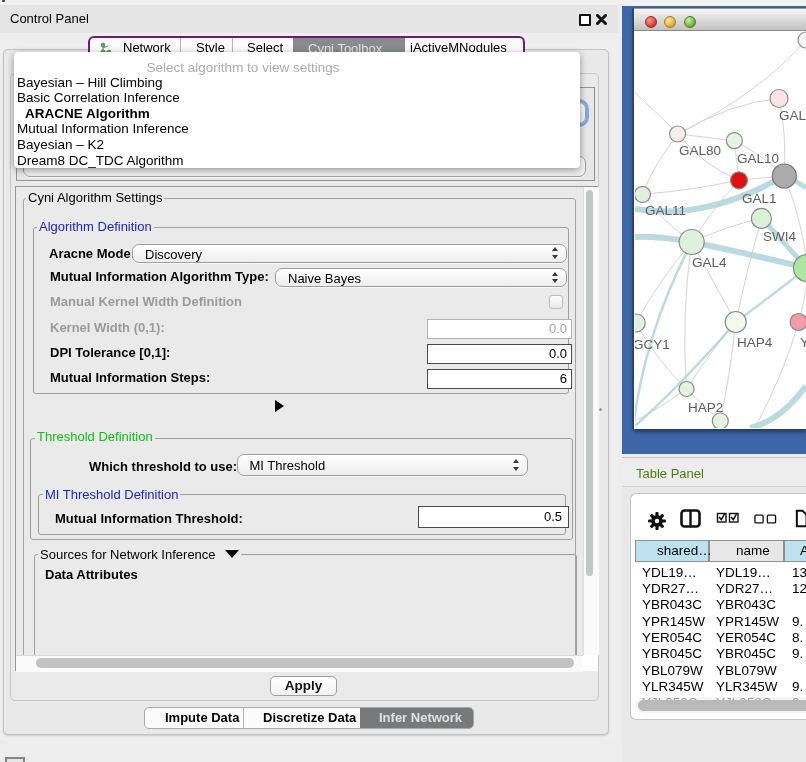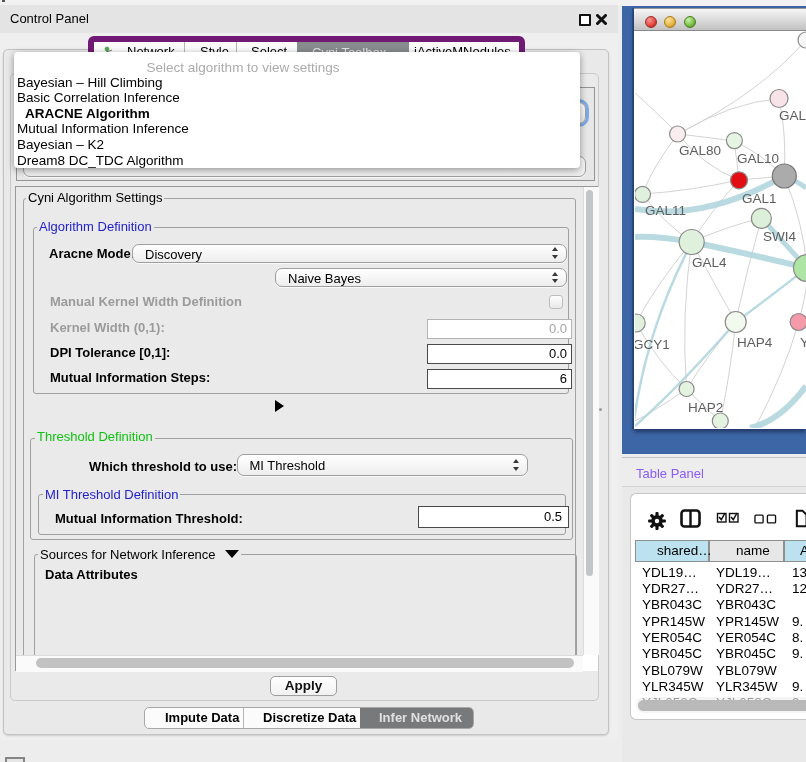--- a/index.html
+++ b/index.html
@@ -29,21 +29,21 @@
 
 <div class="ab" style="left:0;top:5px;width:618px;height:28px;background:#e4e4e4;"></div>
 <div class="ab lbl" style="left:10px;top:10.5px;">Control Panel</div>
 <div class="ab" style="left:579px;top:14px;width:8px;height:8px;border:2px solid #111;border-radius:1px;background:#fff;"></div>
 <svg class="ab" style="left:596px;top:14px;" width="11" height="11" viewBox="0 0 11 11">
     <path d="M1.5 1.5 L9.5 9.5 M9.5 1.5 L1.5 9.5" stroke="#111" stroke-width="3" stroke-linecap="round"></path>
   </svg>
 
 <div class="ab" style="left:3px;top:49px;width:606px;height:686px;background:#e9e9e9;border:1px solid #c3c3c3;border-radius:5px;box-sizing:border-box;box-shadow:0 1px 2px rgba(0,0,0,.15);"></div>
 
-<div class="ab" style="left:88px;top:36px;width:437px;height:22px;background:#fbfbfb;border:6px solid #701a75;border-radius:6px;box-sizing:border-box;overflow:hidden;">
+<div class="ab" style="left:88px;top:36px;width:437px;height:22px;background:#fbfbfb;border:2px solid #701a75;border-radius:6px;box-sizing:border-box;overflow:hidden;">
   <div class="ab" style="left:90px;top:0;width:1px;height:22px;background:#b5b5b5;"></div>
   <div class="ab" style="left:142px;top:0;width:1px;height:22px;background:#b5b5b5;"></div>
   <div class="ab" style="left:203px;top:0;width:112px;height:22px;background:#898c8e;"></div>
 
   <svg class="ab" style="left:10px;top:4px;" width="13" height="14" viewBox="0 0 13 14">
     <path d="M3 3 L3 10 L9 10 M3 6 L8 4" stroke="#777" stroke-width="1" fill="none"></path>
     <circle cx="3" cy="3" r="2" fill="#4caf50" stroke="#2e7d32" stroke-width=".5"></circle>
     <circle cx="3" cy="10" r="2.2" fill="#4caf50" stroke="#2e7d32" stroke-width=".5"></circle>
     <circle cx="9" cy="10" r="2" fill="#4caf50" stroke="#2e7d32" stroke-width=".5"></circle>
   </svg>
@@ -72,20 +72,21 @@
 
     <div class="group" style="left:17px;top:40px;width:534px;height:165px;"></div>
     <div class="ab gtitle lbl" style="left:21px;top:31.5px;background:#eaeaea;color:#2222cc;padding:0 2px;position:absolute;">Algorithm Definition</div>
 
     <div class="ab lbl b" style="left:25px;top:59px;">Aracne Mode:</div>
     <div class="combo" style="left:116px;top:56.5px;width:435px;height:19px;">
         <div class="ctext">Discovery</div>
         <div class="step"></div>
       </div>
 
+    <div class="ab lbl b" style="left:26px;top:82px;">Mutual Information Algorithm Type:</div>
     <div class="combo" style="left:259px;top:81px;width:292px;height:19px;">
         <div class="ctext">Naive Bayes</div>
         <div class="step"></div>
       </div>
 
     <div class="ab lbl b dis" style="left:26px;top:107px;">Manual Kernel Width Definition</div>
     <div class="ab" style="left:533px;top:108px;width:12px;height:12px;border:1px solid #bdbdbd;border-radius:3px;background:linear-gradient(#fdfdfd,#e8e8e8);"></div>
 
     <div class="ab lbl b dis" style="left:26px;top:133px;">Kernel Width (0,1):</div>
     <div class="field" style="left:411px;top:132px;width:139px;height:18px;border:1px solid #b3b3b3;color:#a5a5a5;padding-right:4px;line-height:18px;">0.0</div>
@@ -215,21 +216,21 @@
     <text x="128" y="210">SWI4</text>
     <text x="57" y="236">GAL4</text>
     <text x="-2" y="318">GCY1</text>
     <text x="102" y="316">HAP4</text>
     <text x="165" y="316">Y</text>
     <text x="53" y="381">HAP2</text>
   </g>
 </svg>
 
 <div class="ab" style="left:622px;top:457px;width:184px;height:30px;background:#ededed;border-top:1px solid #c4c4c4;border-bottom:1px solid #d2d2d2;box-sizing:border-box;"></div>
-<div class="ab lbl" style="left:636px;top:466px;color:#8b5cf6;">Table Panel</div>
+<div class="ab lbl" style="left:636px;top:466px;color:#4d7c0f;">Table Panel</div>
 <div class="ab" style="left:622px;top:487px;width:184px;height:275px;background:#e9e9e9;"></div>
 
 <div class="ab" style="left:630px;top:493px;width:176px;height:227px;background:#fff;border:1px solid #c6c6c6;border-right:none;border-radius:6px 0 0 6px;box-sizing:border-box;"></div>
 
 <svg class="ab" style="left:647px;top:511px;" width="20" height="20" viewBox="0 0 19 19">
   <g fill="#111">
     <circle cx="9.5" cy="9.5" r="5.6"></circle>
     <g>
       <rect x="8" y="1" width="3" height="4" rx="1"></rect>
       <rect x="8" y="14" width="3" height="4" rx="1"></rect>

